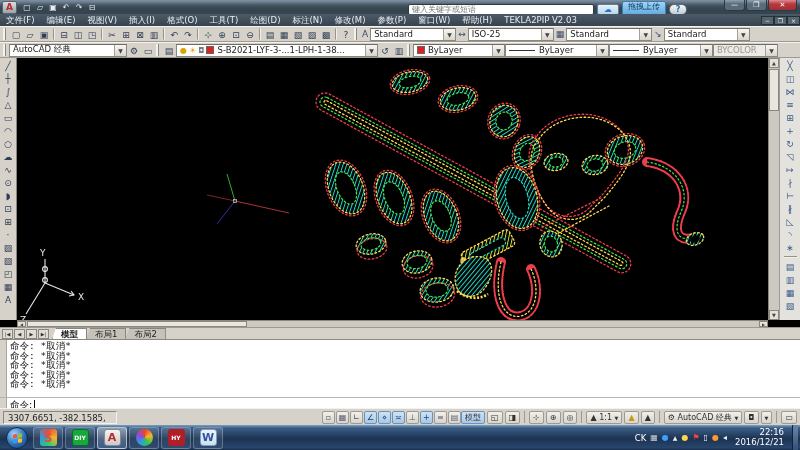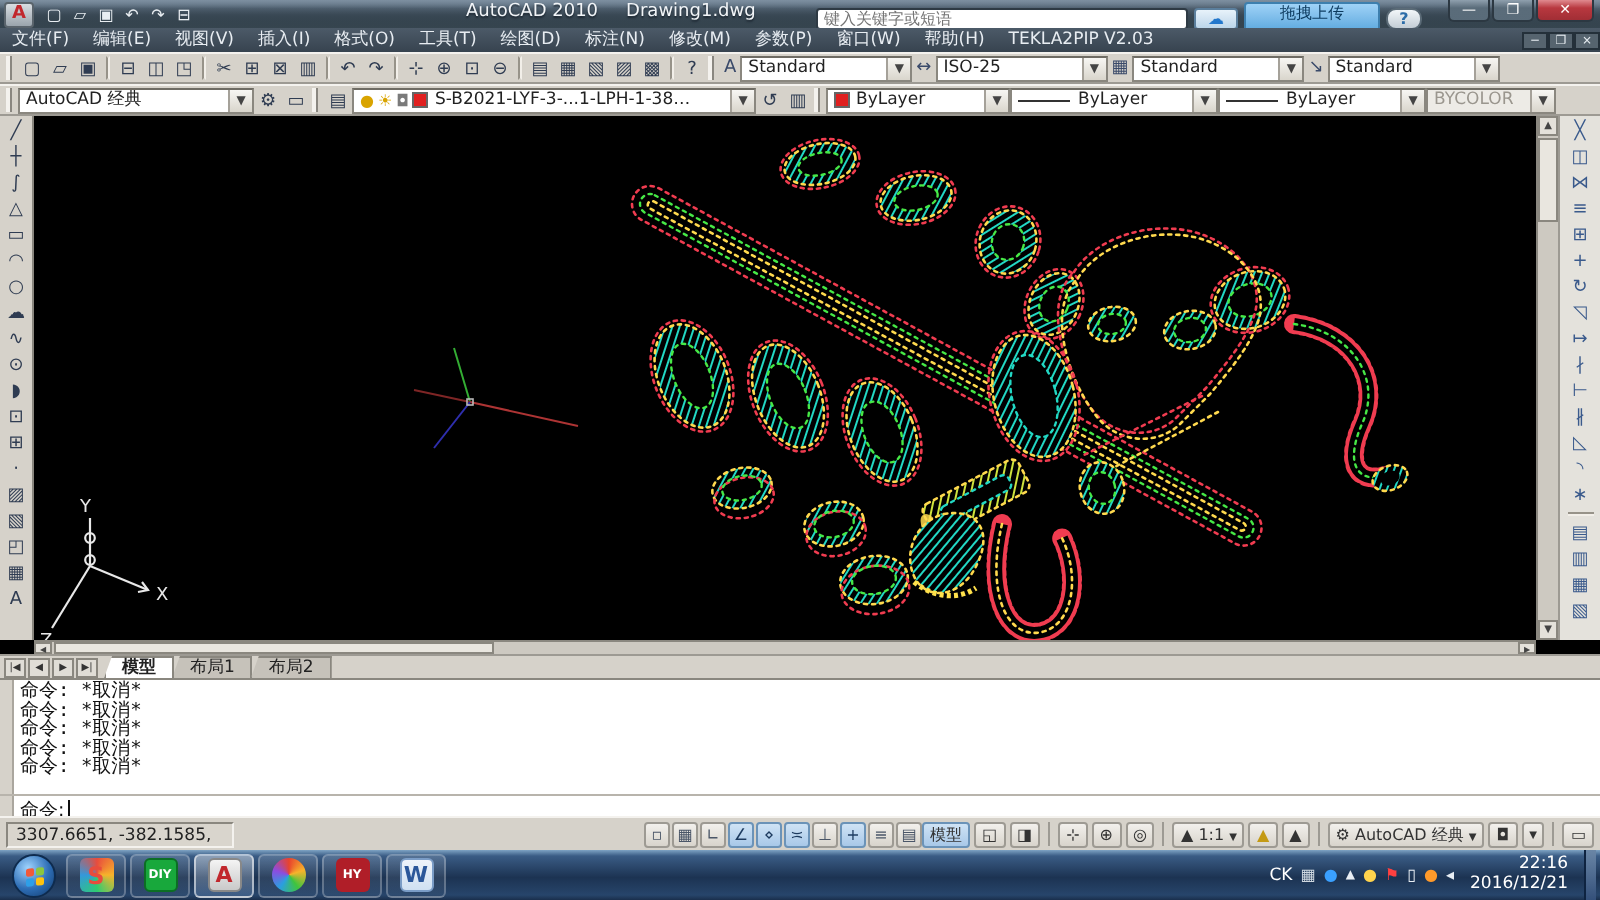--- a/index.html
+++ b/index.html
@@ -11,21 +11,21 @@
     background:linear-gradient(#7d8fa0,#45566605 30%,#36454f),linear-gradient(#66788a,#3a4956 55%,#2e3c48);display:flex;align-items:center;padding:0 2px;}
   .acad-logo{width:15px;height:13px;background:linear-gradient(#d8dde2,#9aa4ac);border:1px solid #5a646c;border-radius:2px;
     color:#c1272d;font-weight:bold;font-size:9px;text-align:center;line-height:11px;}
   .qat{display:flex;align-items:center;margin-left:4px;gap:1px;}
   .qat-btn{display:inline-block;min-width:12px;height:11px;line-height:11px;text-align:center;color:#e9eef2;font-size:8px;}
   .title-text{position:absolute;left:233px;top:1px;color:#f2f5f8;font-size:9px;text-shadow:0 1px 1px #1c2630;white-space:nowrap;}
   .title-text .doc{margin-left:14px;}
   .tb-right{position:absolute;left:408px;top:1px;display:flex;align-items:center;gap:3px;}
   .search-field{width:186px;height:11px;border:1px solid #2e3a44;border-radius:2px;background:#fff;font-size:8px;padding:0 3px;color:#333;}
   .cloud-btn{width:22px;height:11px;background:linear-gradient(#e8f2fa,#bcd6ea);border:1px solid #5b7f9d;border-radius:2px;color:#2277cc;font-size:8px;line-height:10px;text-align:center;}
-  .upload-btn{height:16px;background:linear-gradient(#9fd2f7,#5aa7dd);border:1px solid #3d7fae;border-radius:2px;color:#0b3least;color:#0c3a5e;font-size:8px;line-height:10px;padding:0 17px;white-space:nowrap;}
+  .upload-btn{height:16px;background:linear-gradient(#9fd2f7,#5aa7dd);border:1px solid #3d7fae;border-radius:2px;color:#0b3least;color:#0c3a5e;font-size:8px;line-height:10px;padding:0 5px;white-space:nowrap;}
   .help-btn{width:18px;height:11px;background:linear-gradient(#f2f6f9,#c3cdd5);border:1px solid #5a6a76;border-radius:5px;color:#2b6ca8;font-weight:bold;font-size:8px;line-height:10px;text-align:center;}
   .win-controls{position:absolute;right:3px;top:0;display:flex;}
   .wc{width:21px;height:11px;border:1px solid #2c3842;border-top:none;background:linear-gradient(#8fa0ae,#55687705 40%,#45586605);background-color:#5a6c7a;color:#fff;font-size:7px;line-height:10px;text-align:center;border-radius:0 0 3px 3px;margin-left:1px;}
   .wc.close{width:29px;background:linear-gradient(#e08a8f,#b8383f 40%,#a12e35);}
 
   
   .menubar{position:absolute;left:0;top:14px;width:800px;height:12px;background:linear-gradient(#4c5a68,#37434f);display:flex;align-items:center;color:#e8edf2;}
   .menu-item{padding:0 6px;font-size:8.5px;line-height:12px;white-space:nowrap;}
   .dc{width:13px;height:9px;background:#56646f;border:1px solid #24303a;color:#e8eef3;font-size:6px;line-height:8px;text-align:center;}
 
@@ -115,23 +115,20 @@
     <span class="acad-logo">A</span>
     <div class="qat">
 
     <span class="qat-btn" title="new">▢</span>
         <span class="qat-btn" title="open">▱</span>
         <span class="qat-btn" title="save">▣</span>
         <span class="qat-btn" title="undo">↶</span>
         <span class="qat-btn" title="redo">↷</span>
         <span class="qat-btn" title="plot">⊟</span>
       </div>
-    <div class="title-text">
-      <span>AutoCAD 2010</span><span class="doc">Drawing1.dwg</span>
-    </div>
     <div class="tb-right">
       <input class="search-field" placeholder="键入关键字或短语" style="">
       <span class="cloud-btn">☁</span>
       <span class="upload-btn">拖拽上传</span>
       <span class="help-btn">?</span>
     </div>
     <div class="win-controls">
       <span class="wc">—</span>
       <span class="wc">❐</span>
       <span class="wc close">✕</span>

